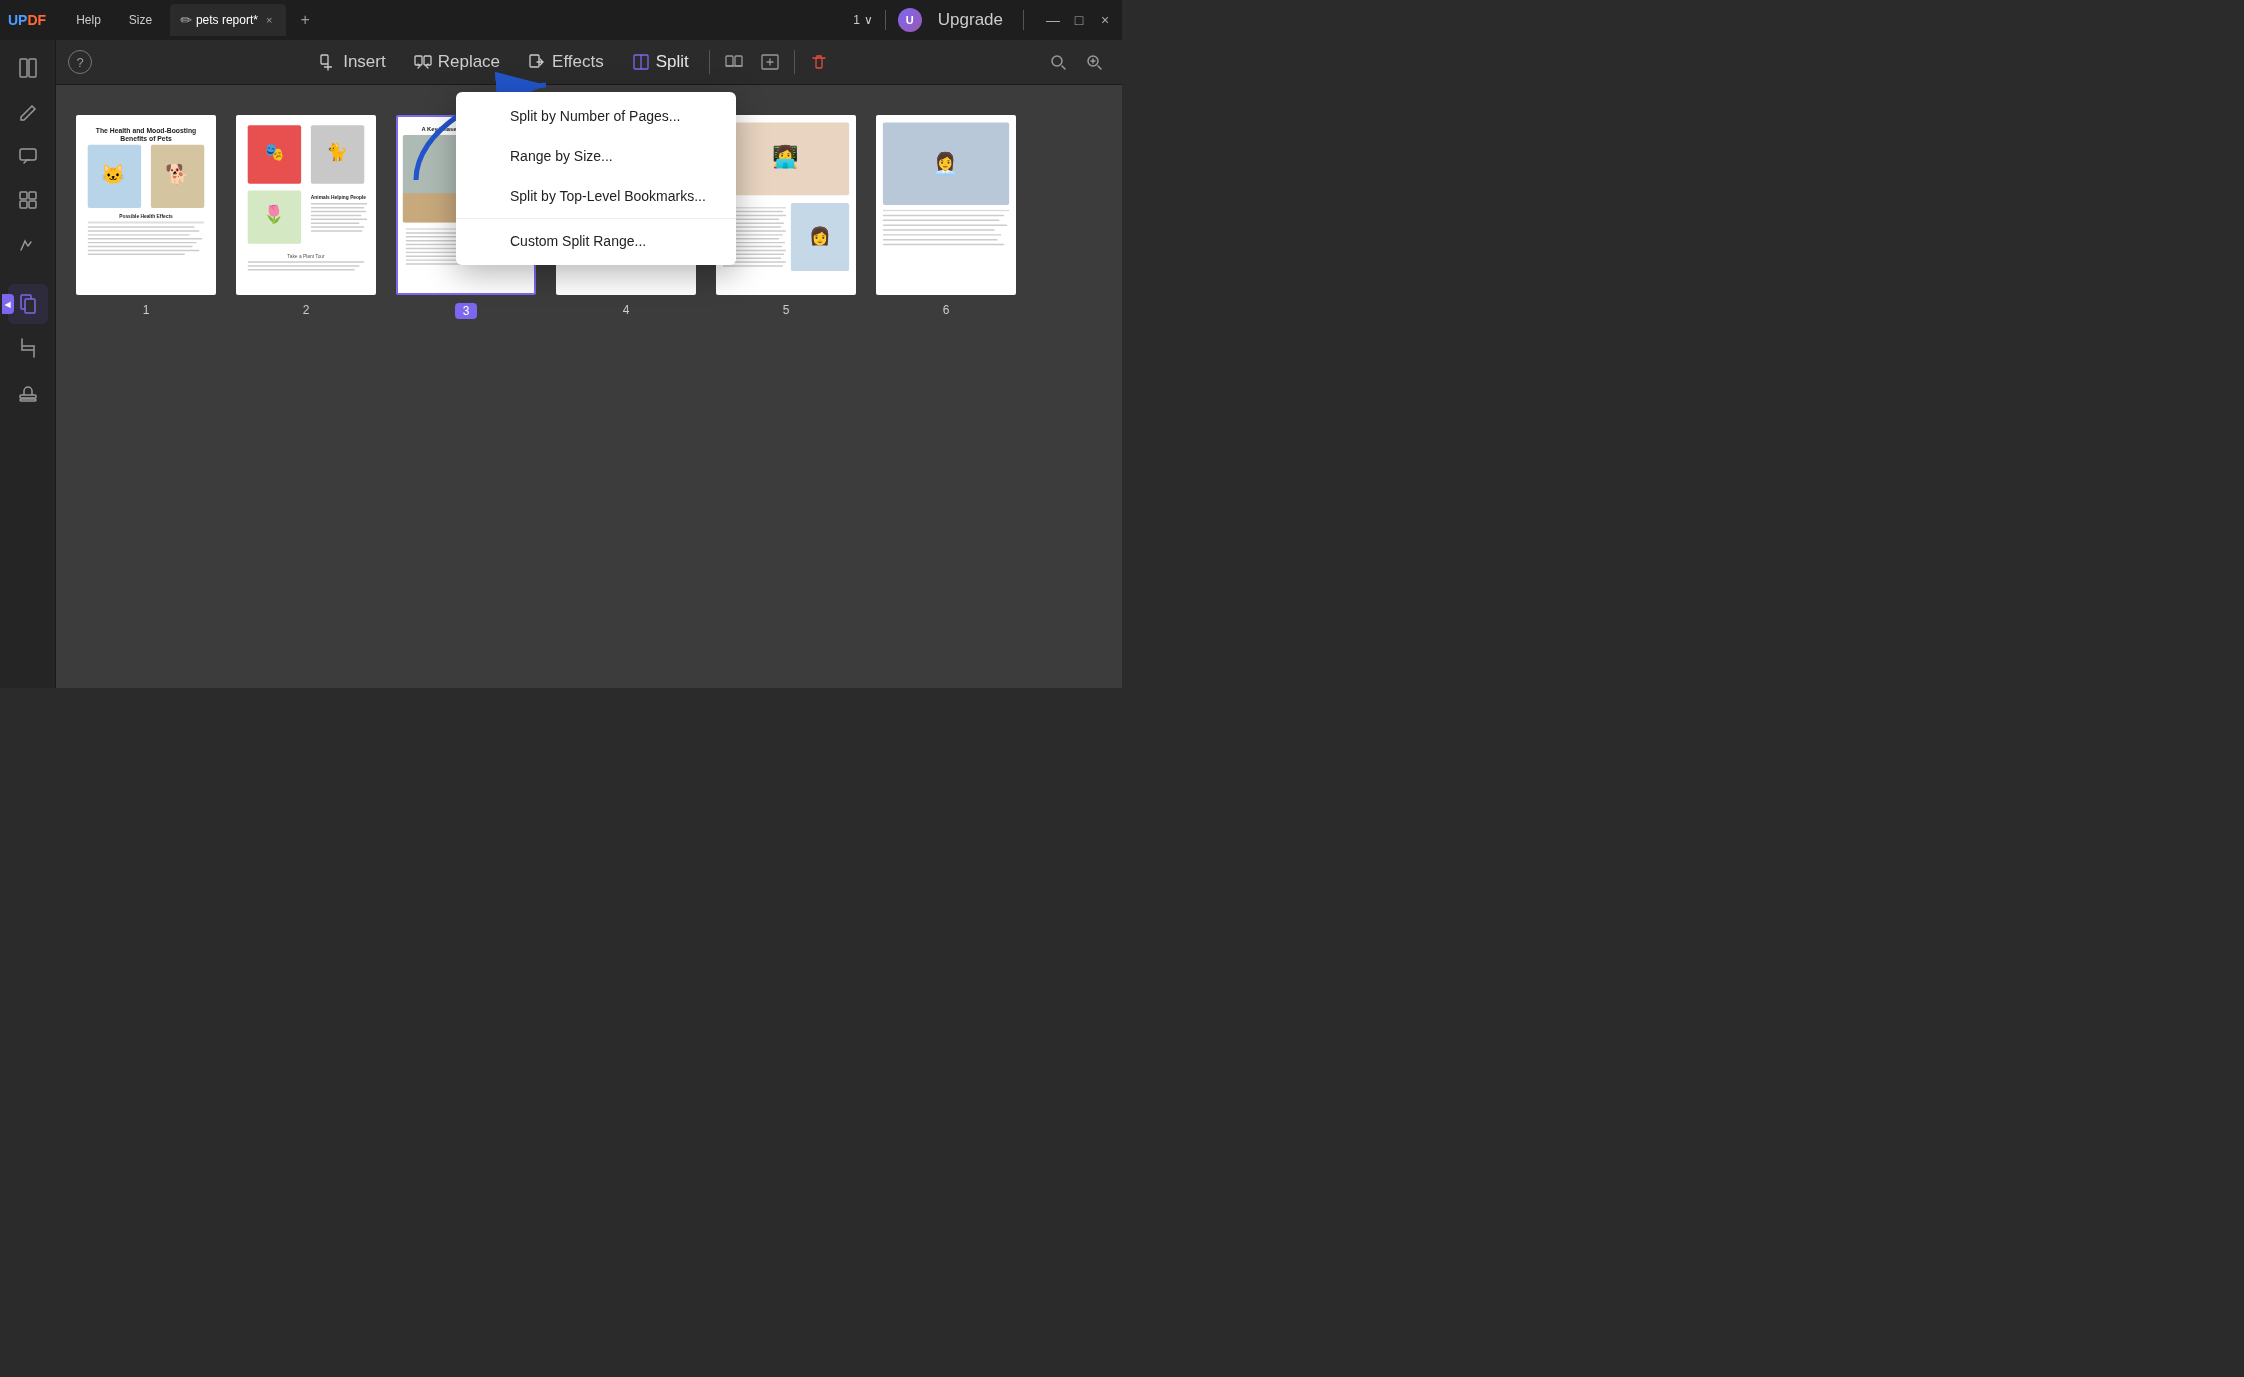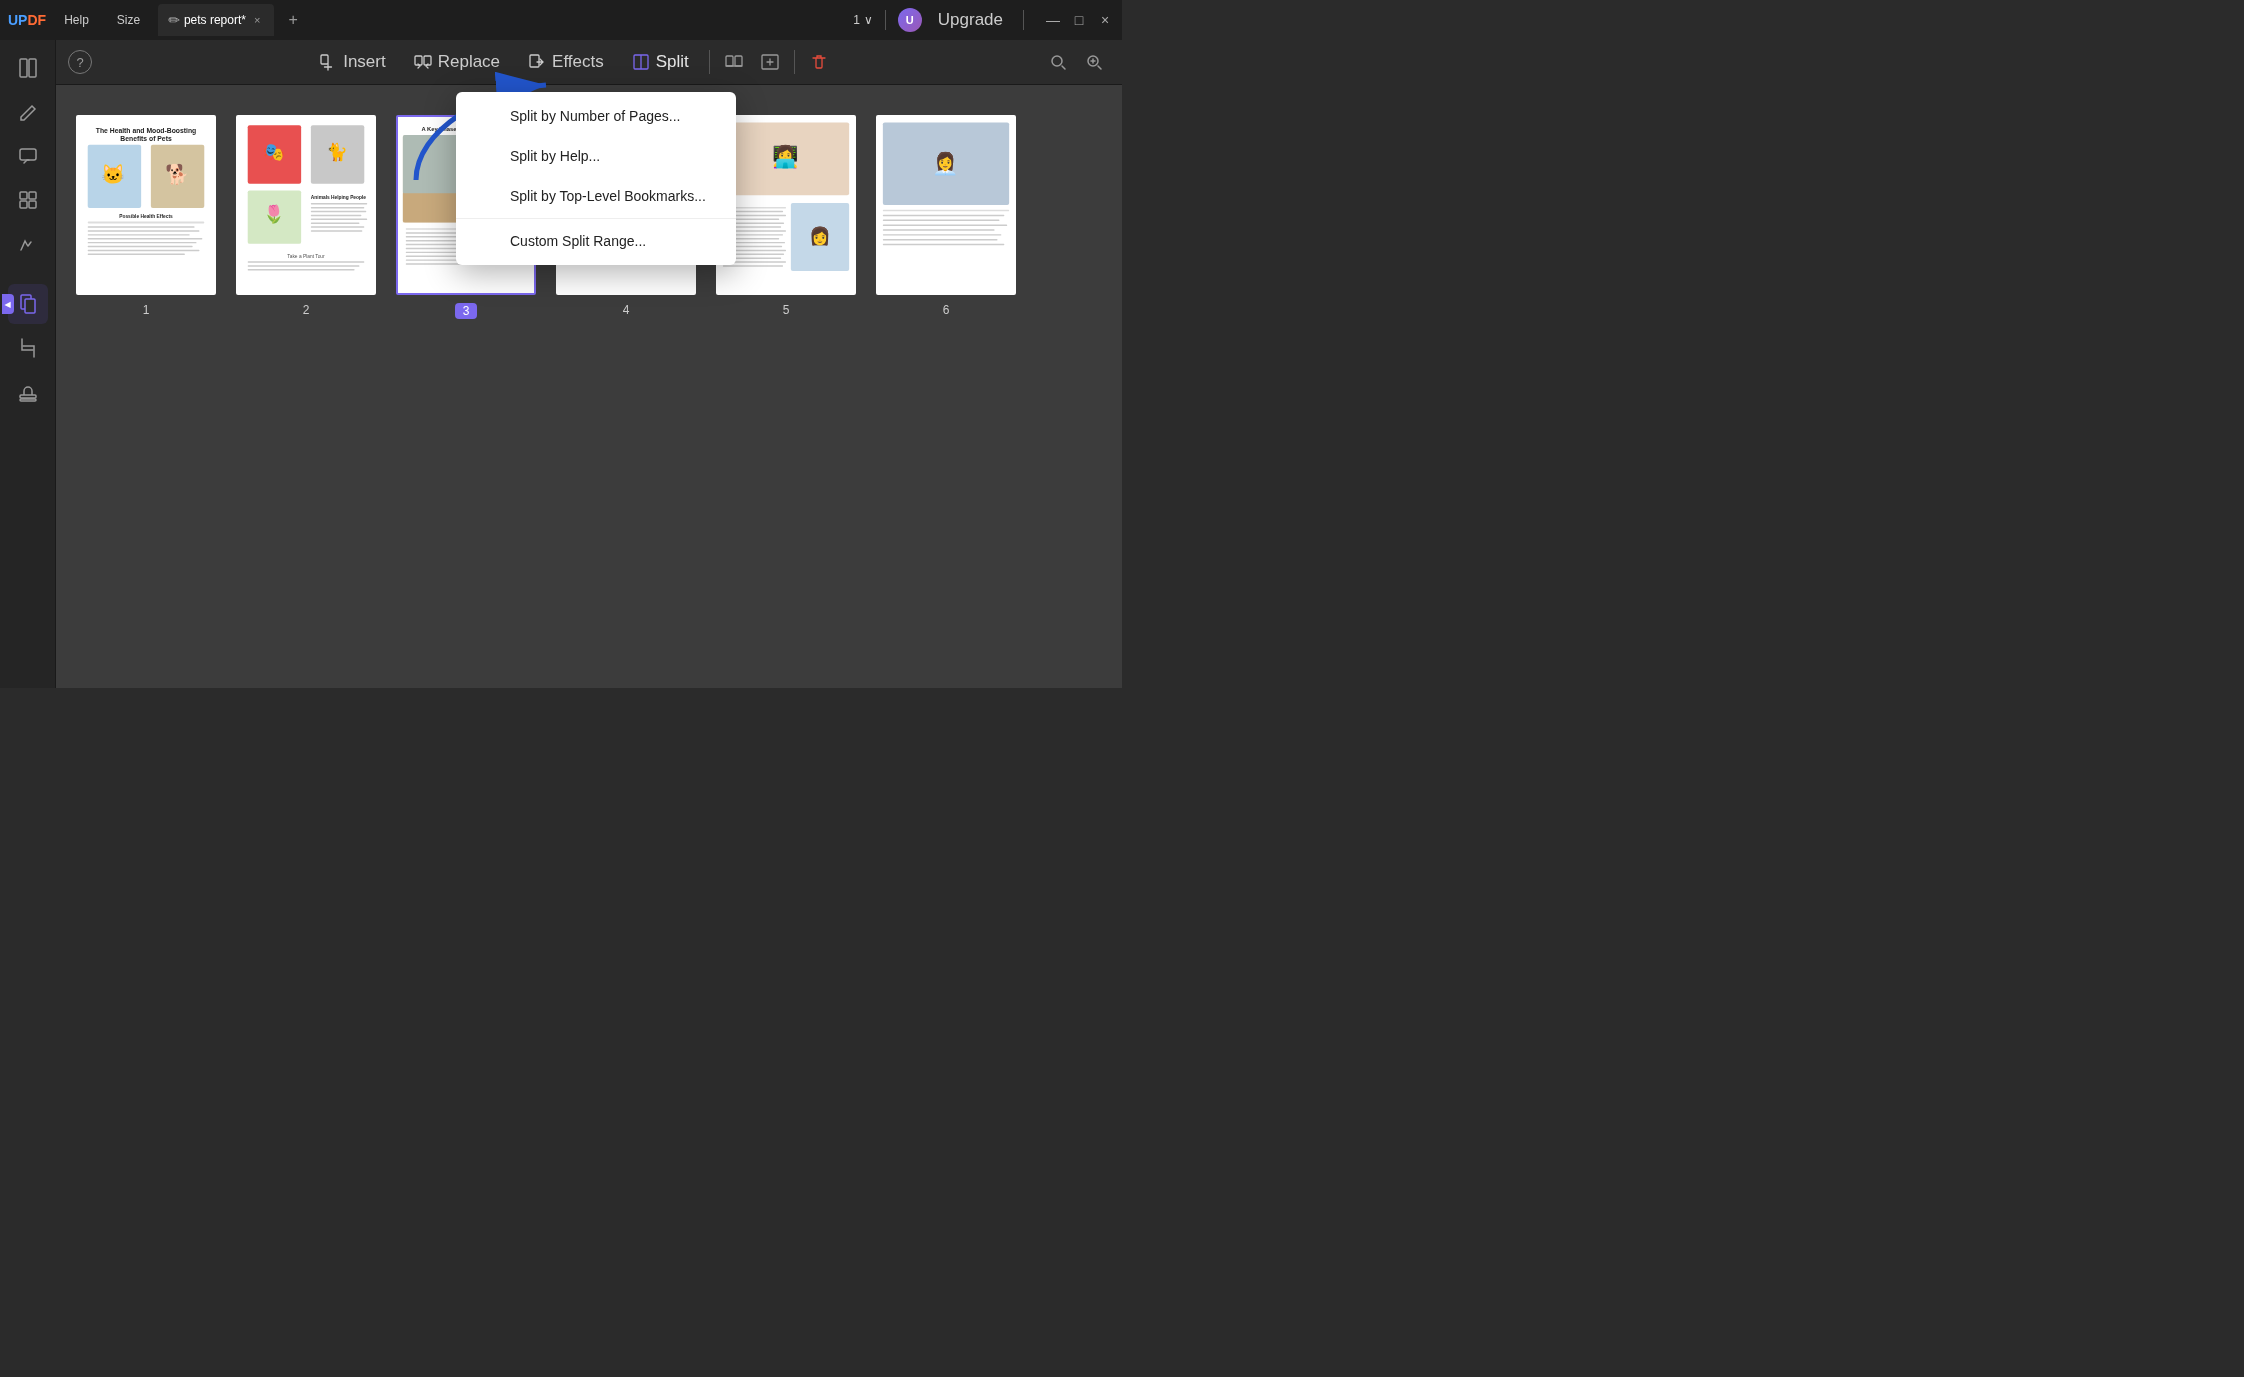--- a/index.html
+++ b/index.html
@@ -11,21 +11,21 @@
       align-items: center;
       background: #1e1e1e;
       height: 40px;
       padding: 0 8px;
       gap: 8px;
     }
     .app-logo {
       display: flex;
       align-items: center;
       gap: 4px;
-      margin-right: 0;
+      margin-right: 12px;
     }
     .tab-bar-item {
       display: flex;
       align-items: center;
       gap: 4px;
       padding: 0 10px;
       height: 32px;
       border-radius: 4px 4px 0 0;
       font-size: 12px;
       color: #ccc;
@@ -620,21 +620,21 @@
         <span class="thumbnail-label">6</span>
       </div>
 
     </div>
 
     <div class="split-dropdown">
       <div class="split-menu-item">
         <span>Split by Number of Pages...</span>
       </div>
       <div class="split-menu-item">
-        <span>Split by Help...</span>
+        <span>Range by Size...</span>
       </div>
       <div class="split-menu-item">
         <span>Split by Top-Level Bookmarks...</span>
       </div>
       <div class="split-menu-sep"></div>
       <div class="split-menu-item">
         <span>Custom Split Range...</span>
       </div>
     </div>
 

